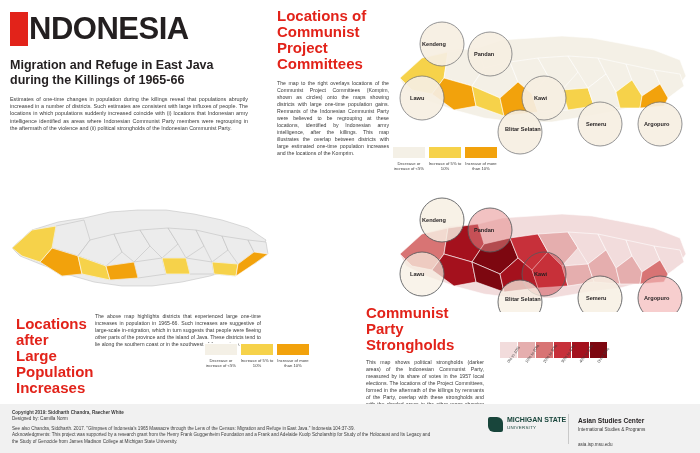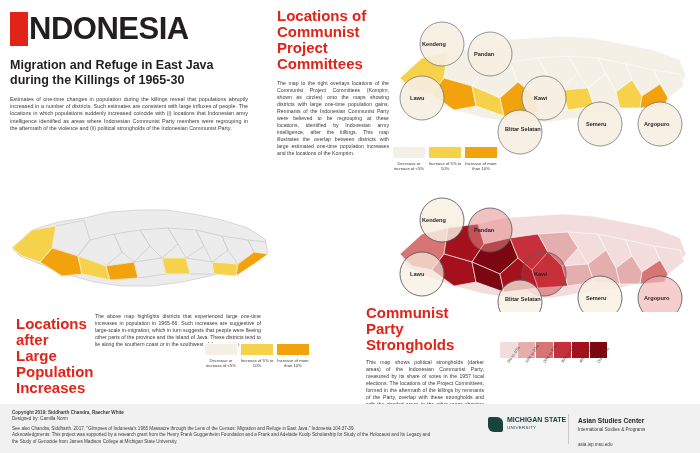--- a/index.html
+++ b/index.html
@@ -95,21 +95,21 @@
 </head>
 <body>
 
 <div class="page">
 
   <div class="title-block">
     <div class="main-title">
       <span class="red-bar"></span>
       <span class="title-text">NDONESIA</span>
     </div>
-    <div class="subtitle">Migration and Refuge in East Java during the Killings of 1965-30</div>
+    <div class="subtitle">Migration and Refuge in East Java during the Killings of 1965-66</div>
     <div class="body-text">Estimates of one-time changes in population during the killings reveal that populations abruptly increased in a number of districts. Such estimates are consistent with large influxes of people. The locations in which populations suddenly increased coincide with (i) locations that Indonesian army intelligence identified as areas where Indonesian Communist Party members were regrouping in the aftermath of the violence and (ii) political strongholds of the Indonesian Communist Party.</div>
   </div>
 
   <div class="committees">
     <div class="sec-head">Locations of Communist Project Committees</div>
     <div class="desc">The map to the right overlays locations of the Communist Project Committees (Kompim, shown as circles) onto the maps showing districts with large one-time population gains. Remnants of the Indonesian Communist Party were believed to be regrouping at these locations, identified by Indonesian army intelligence, after the killings. This map illustrates the overlap between districts with large estimated one-time population increases and the locations of the Komprim.</div>
   </div>
 
   <div class="map" style="left:392px; top:6px; width:302px; height:150px;">
     <svg width="302" height="150" viewBox="0 0 302 150">

